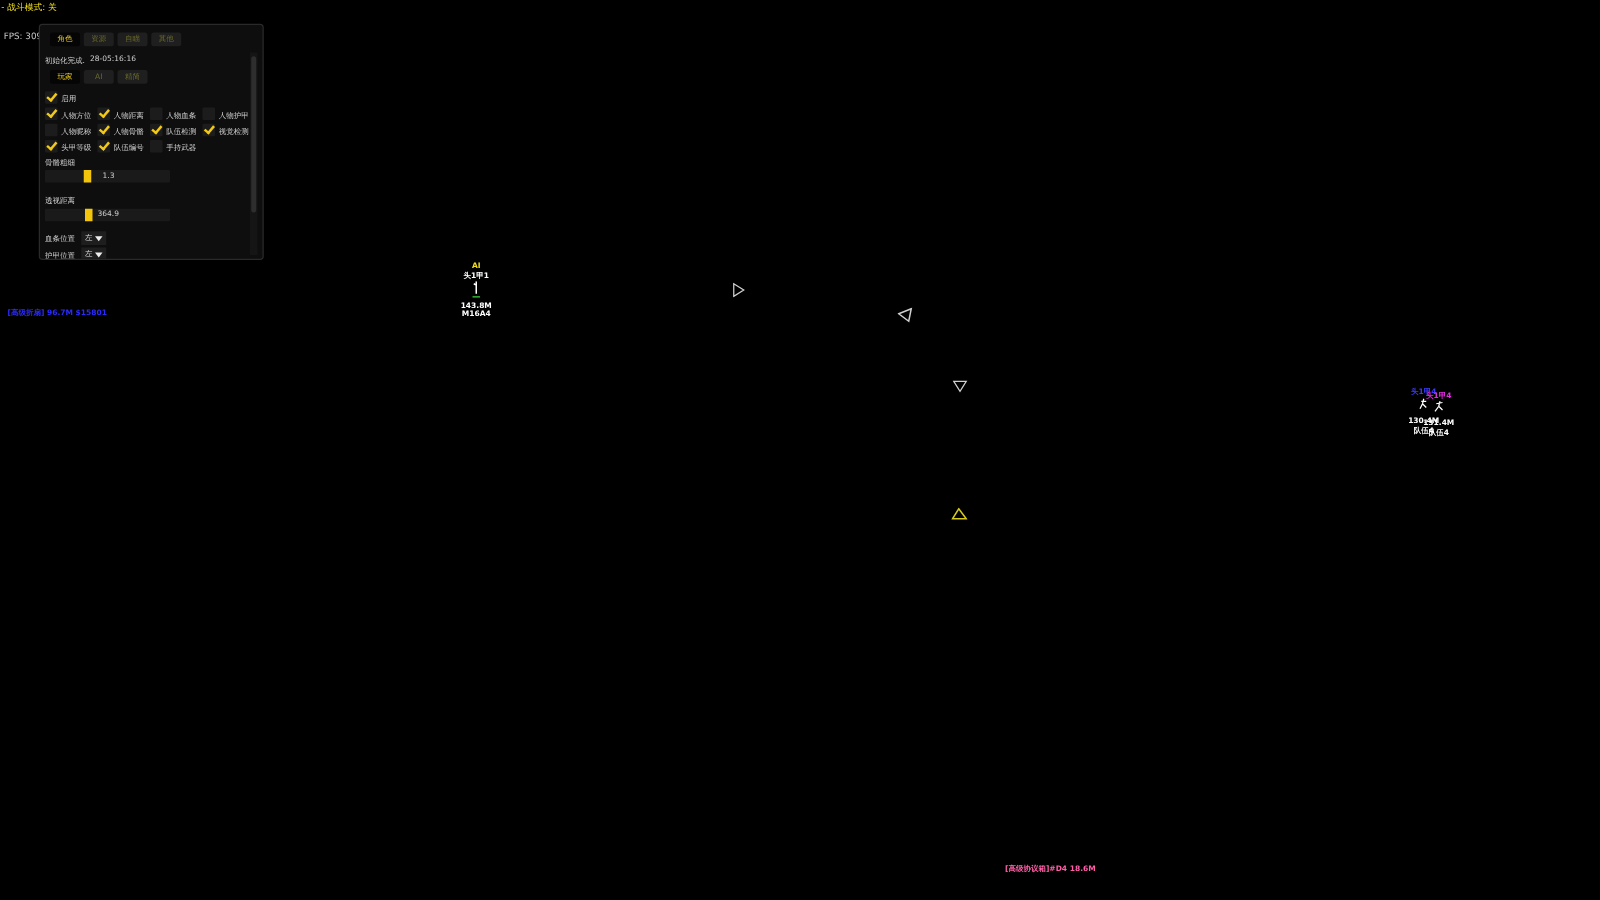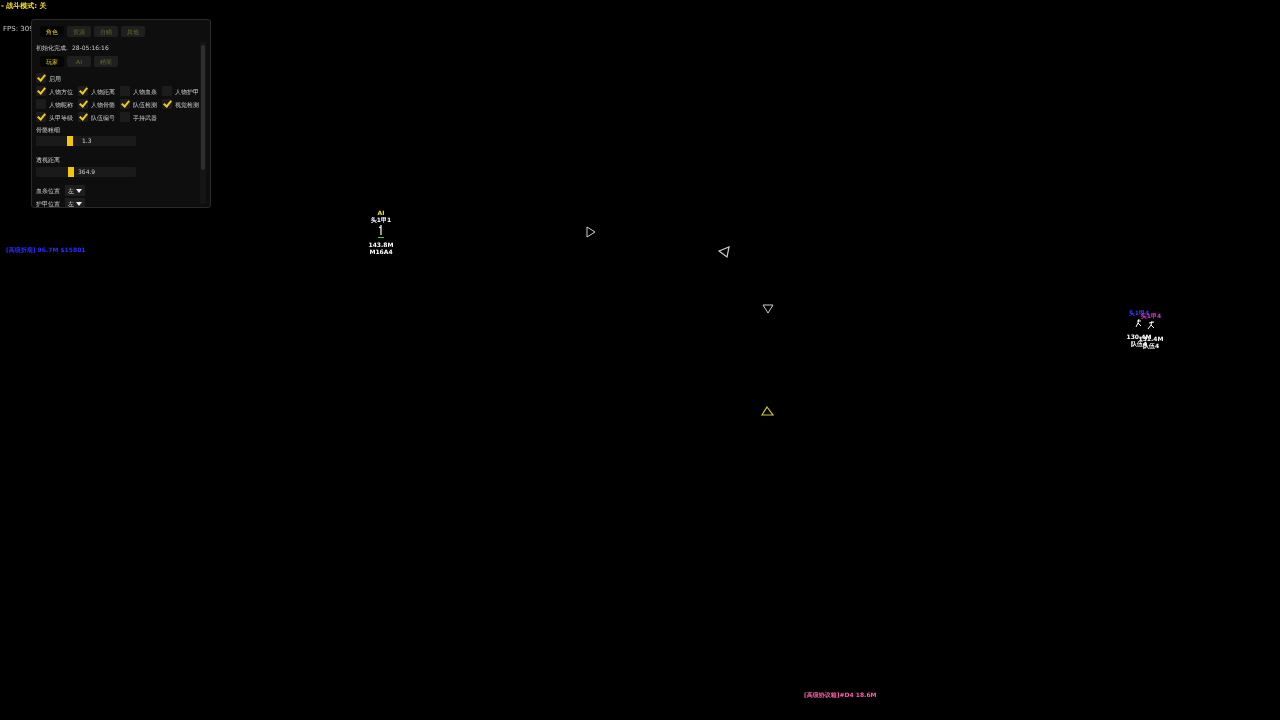--- a/index.html
+++ b/index.html
@@ -1,18 +1,18 @@
 <!DOCTYPE html>
 <html><head>
 <meta charset="utf-8">
 <style>
   html,body{margin:0;padding:0;}
   body{width:1280px;height:720px;background:#000;position:relative;overflow:hidden;font-family:"DejaVu Sans",sans-serif;color:#ddd;}
   .abs{position:absolute;}
-  .mode{left:1px;top:1px;font-size:7px;font-weight:bold;color:#f5e21b;}
+  .mode{left:1px;top:1px;font-size:7px;font-weight:normal;color:#f5e21b;}
   .fps{left:3px;top:25px;font-size:7px;color:#c8c8c8;}
   .panel{left:31px;top:19px;width:178px;height:187px;background:#0e0e0e;border:1px solid #2a2a2a;border-radius:3px;overflow:hidden;}
   .tab{position:absolute;height:11px;border-radius:2px;font-size:6px;line-height:11px;text-align:center;background:#1f1f1f;color:#6b6a2a;}
   .tab.active{background:#050505;color:#f2d21d;}
   .txt{position:absolute;font-size:6px;color:#cfcfcf;white-space:nowrap;}
   .cb{position:absolute;width:10px;height:10px;background:#1c1c1c;border-radius:1px;}
   .cb.on::after{content:"";position:absolute;left:3px;top:0px;width:3px;height:6px;border-right:2px solid #f3c918;border-bottom:2px solid #f3c918;transform:rotate(40deg);}
   .slider{position:absolute;height:10px;background:#1a1a1a;border-radius:1px;}
   .grab{position:absolute;top:0;width:6px;height:10px;background:#f3c60c;}
   .sval{position:absolute;top:0;font-size:6px;line-height:10px;color:#d0d0d0;}

